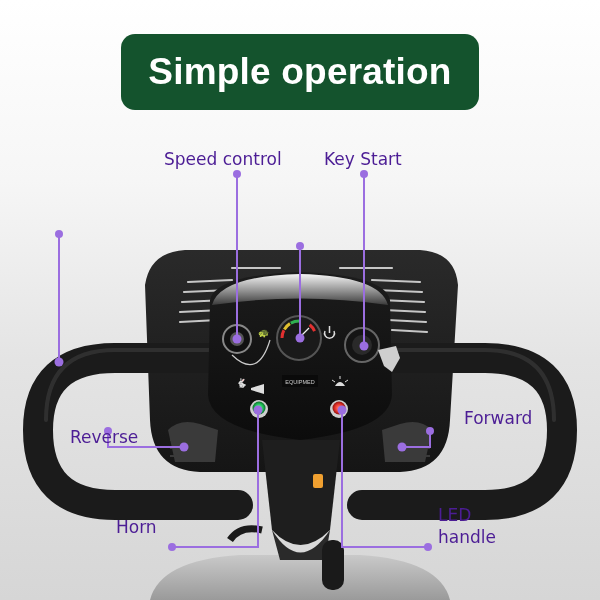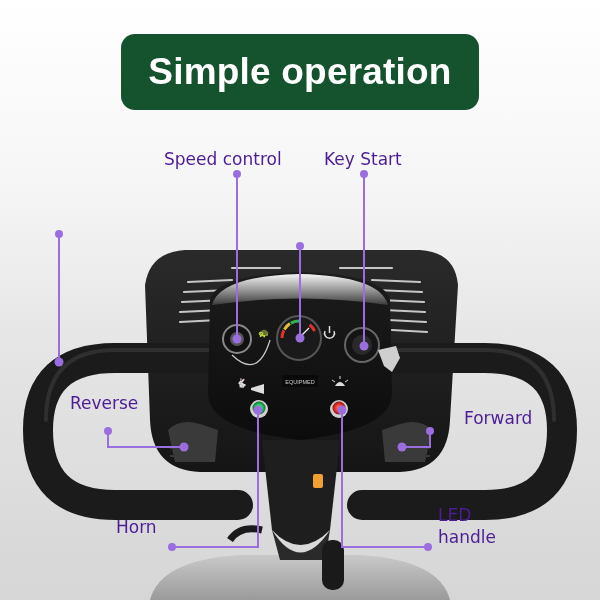--- a/index.html
+++ b/index.html
@@ -192,21 +192,21 @@
 <div class="label" style="left:164px;top:148px;">
   <span>Speed control</span>
 </div>
 <div class="label" style="left:324px;top:148px;">
   <span>Key Start</span>
 </div>
 <div class="label center" style="left:258px;top:189px;width:84px;">
 </div>
 <div class="label" style="left:75px;top:215px;">
 </div>
-<div class="label" style="left:70px;top:392px;">
+<div class="label" style="left:70px;top:426px;">
   <span>Reverse</span>
 </div>
 <div class="label" style="left:452px;top:407px;margin-left:12px;">
   <span>Forward</span>
 </div>
 <div class="label" style="left:116px;top:516px;">
   <span>Horn</span>
 </div>
 <div class="label" style="left:438px;top:504px;">
   <div class="lbl-line">LED</div>

